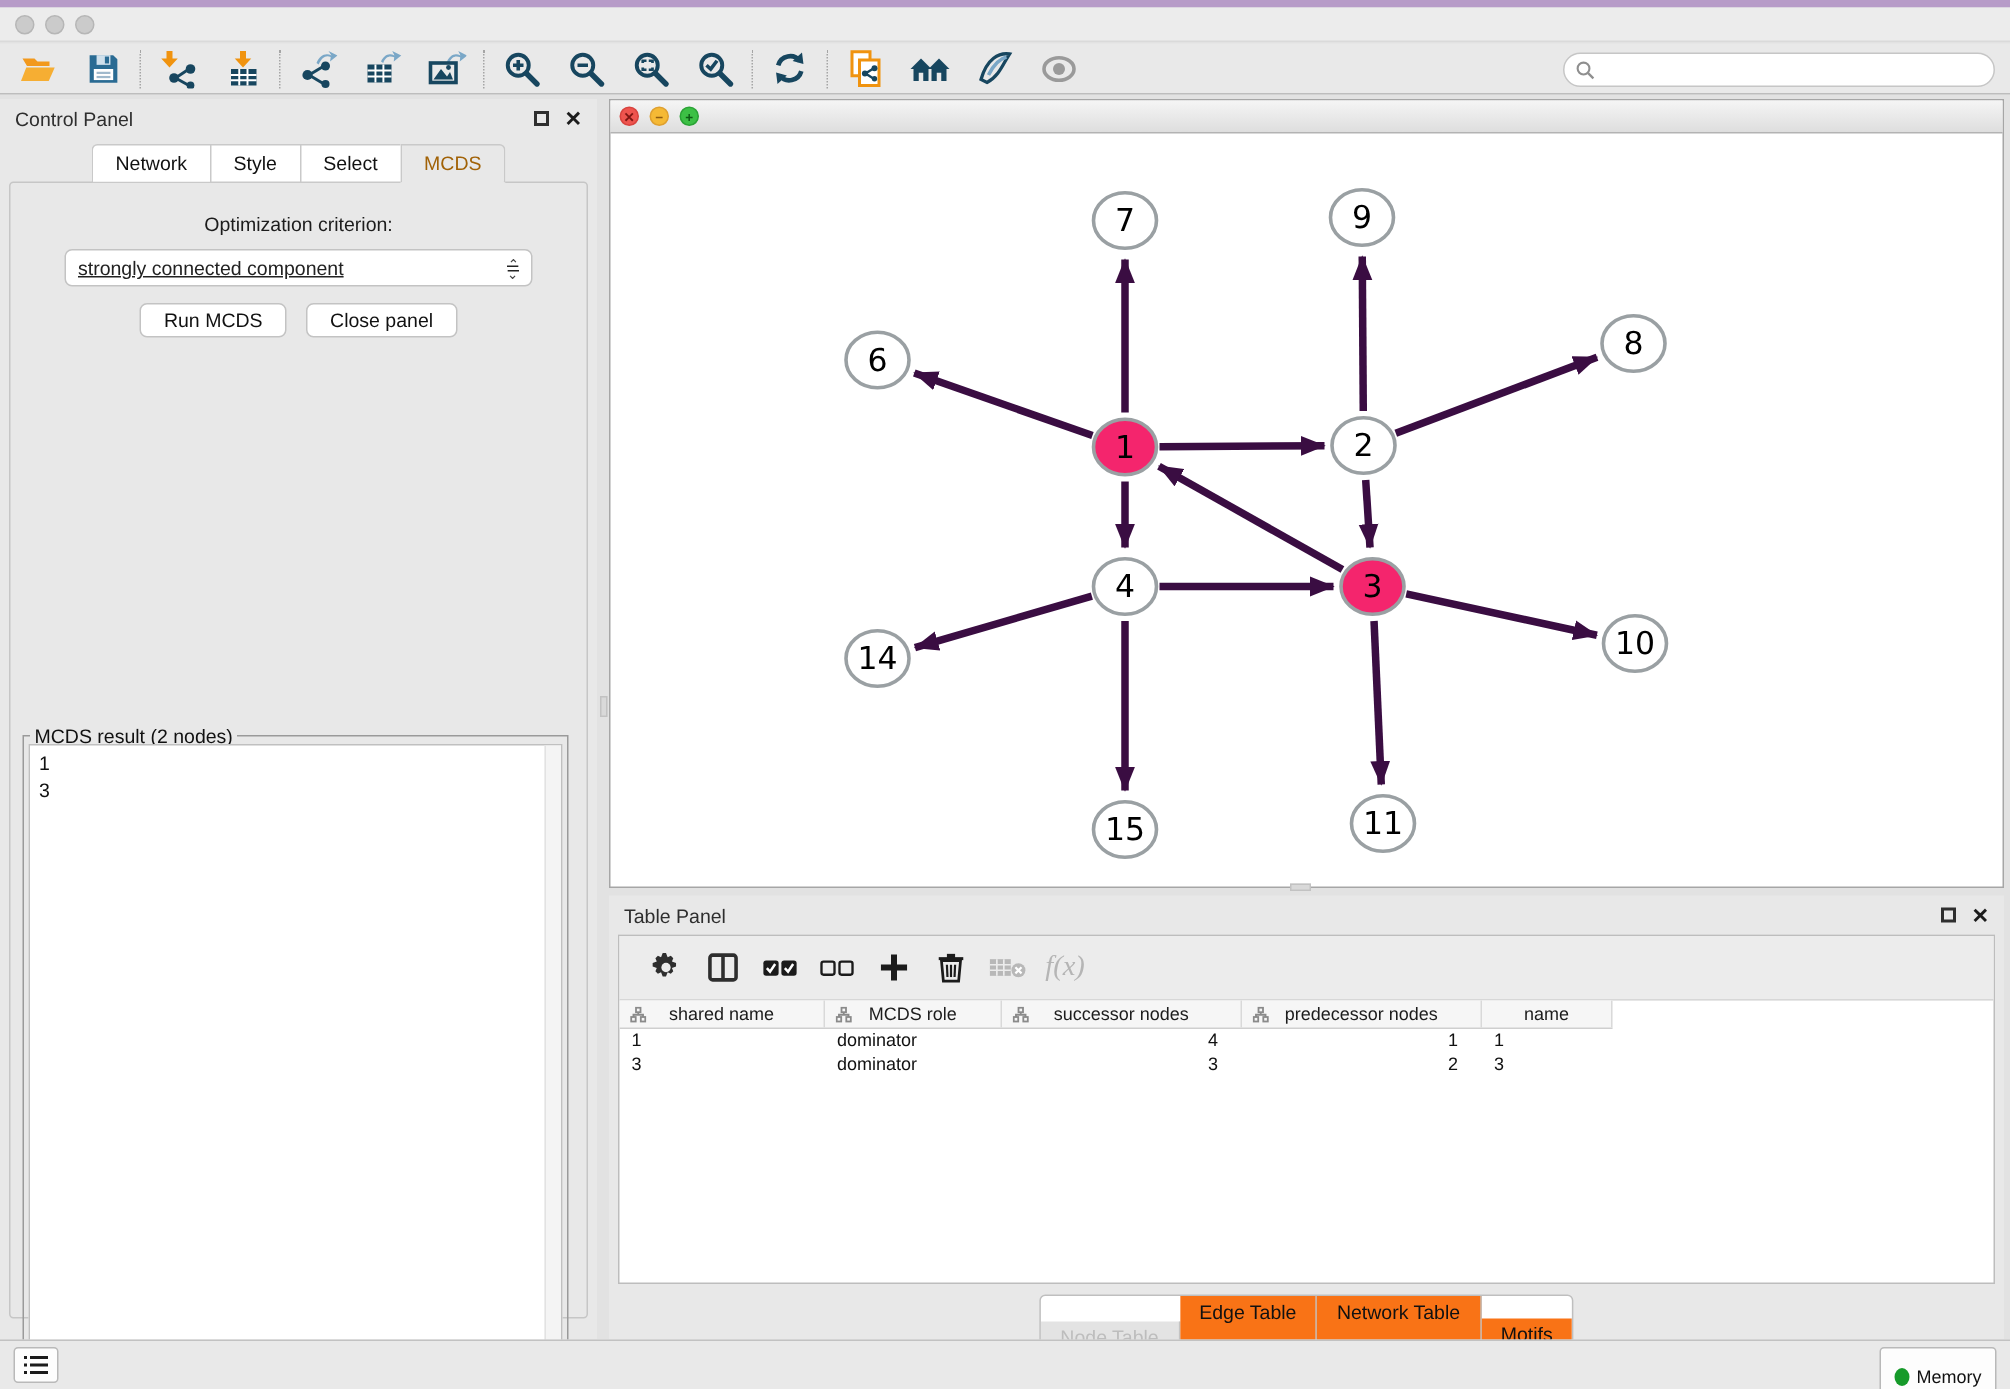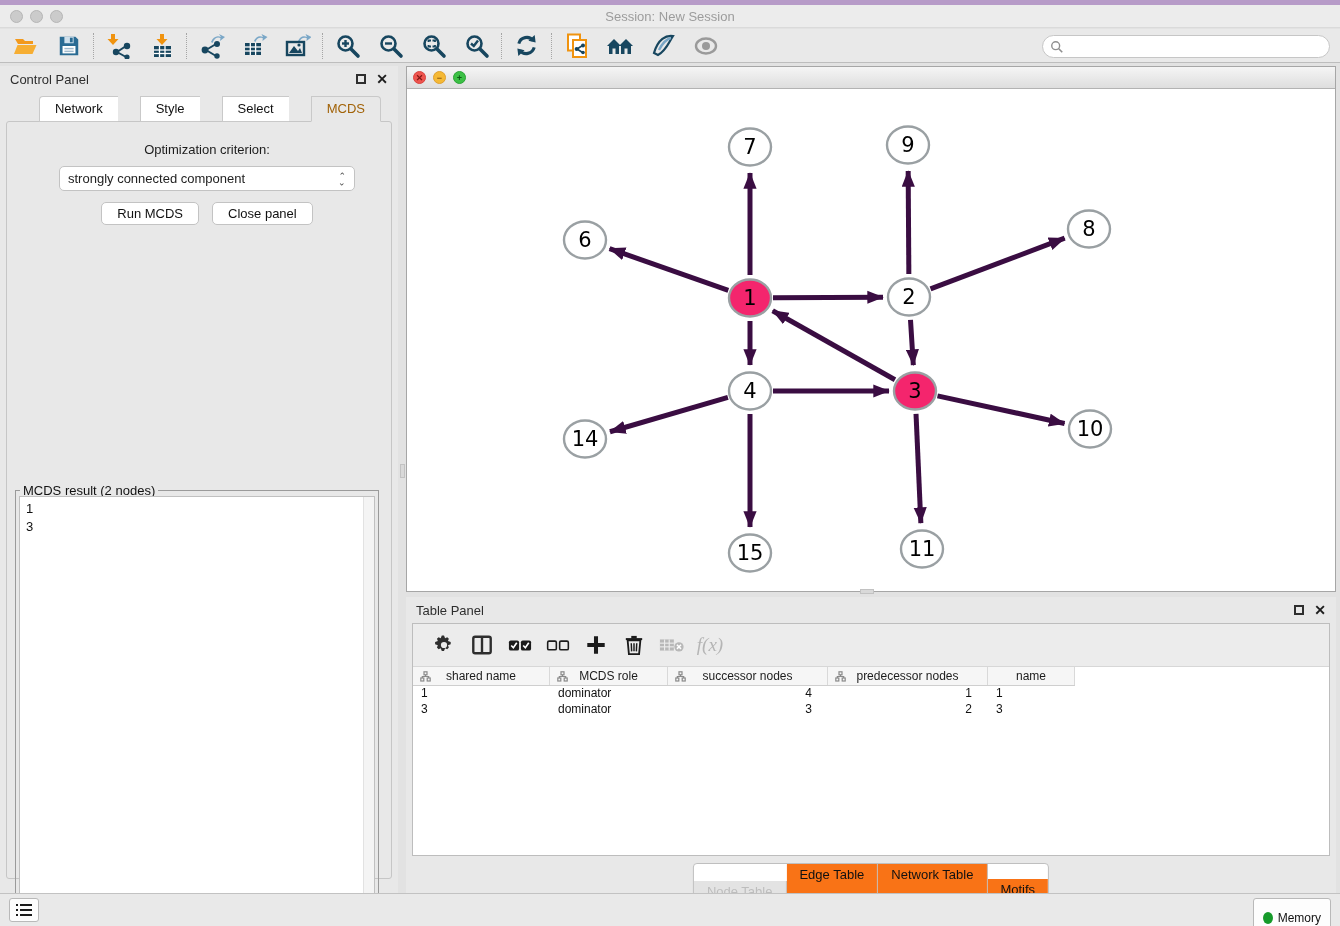--- a/index.html
+++ b/index.html
@@ -18,27 +18,27 @@
   .tb-sep { width:1px; height:26px; border-left:1px dotted #a5a5a5; margin:0 3px; }
   .search-field { position:absolute; right:10px; top:6px; width:288px; height:23px; background:#fff; border:1px solid #c6c6c6; border-radius:12px; display:flex; align-items:center; padding-left:7px; }
 
   
   .control-panel { position:absolute; left:0; top:66px; width:398px; height:827px; background:#e8e8e8; }
   .panel-header { height:26px; display:flex; align-items:center; padding:0 10px; font-size:13px; color:#2e2e2e; }
   .panel-header .spacer { flex:1; }
   .float-ic { width:10px; height:10px; border:2px solid #2e2e2e; margin-right:10px; }
   .close-ic { font-size:14px; font-weight:bold; color:#1c1c1c; }
   .cp-tabs { position:absolute; left:0; top:30px; width:100%; display:flex; justify-content:center; z-index:2; }
-  .tab { font-size:13px; padding:4px 15px 5px; background:#fff; border:1px solid #c9c9c9; border-right:none; color:#111;margin-left:22px; }
+  .tab { font-size:13px; padding:4px 15px 5px; background:#fff; border:1px solid #c9c9c9; border-right:none; color:#111; }
   .tab:first-child { border-radius:4px 0 0 0; }
   .tab:last-child { border-right:1px solid #c9c9c9; border-radius:0 4px 0 0; }
   .tab.active { background:#e8e8e8; color:#a16207; border-bottom:1px solid #e8e8e8; }
-  .cp-content { position:absolute; left:6px; right:6px; top:55px; bottom:14px; background:#e8e8e8; border:1px solid #c6c6c6; border-radius:3px;padding-left:16px; }
+  .cp-content { position:absolute; left:6px; right:6px; top:55px; bottom:14px; background:#e8e8e8; border:1px solid #c6c6c6; border-radius:3px; }
   .opt-label { margin-top:20px; text-align:center; font-size:13px; color:#1c1c1c; }
-  .criterion-select { margin:9px 36px 0; height:25px; background:#fff; border:1px solid #c3c3c3; border-radius:5px; display:flex; align-items:center; padding:0 8px; font-size:13px; }
+  .criterion-select { margin:9px 36px 0; height:25px; background:#fff; border:1px solid #c3c3c3; border-radius:5px; display:flex; align-items:center; padding:0 8px; font-size:13px;text-decoration:underline; }
   .criterion-select .val { flex:1; }
   .stepper { display:flex; flex-direction:column; align-items:center; line-height:6px; font-size:9px; color:#444; }
   .btn-row { display:flex; justify-content:center; gap:13px; margin-top:11px; }
   .push-btn { background:#fff; border:1px solid #c3c3c3; border-radius:5px; padding:3px 15px; font-size:13px; color:#111; }
   .result-group { position:absolute; left:8px; right:12px; top:368px; height:428px; border:1px solid #9a9a9a; }
   .result-legend { position:absolute; top:-8px; left:4px; background:#e8e8e8; padding:0 3px; font-size:13px; color:#111; }
   .result-box { position:absolute; left:3px; right:3px; top:5px; bottom:3px; background:#fff; border:1px solid #c0c0c0; }
   .result-text { white-space:pre-line; font-size:13px; padding:3px 6px; line-height:1.35; color:#111; }
   .vscroll { position:absolute; right:0; top:0; bottom:0; width:11px; background:#f4f4f4; border-left:1px solid #e2e2e2; }
 
@@ -83,21 +83,20 @@
 </head>
 <body>
 
 <div class="top-strip"></div>
 <div class="titlebar">
   <div class="tl-group">
     <span class="tl"></span>
     <span class="tl"></span>
     <span class="tl"></span>
   </div>
-  <div class="win-title">Session: New Session</div>
 </div>
 
 <div class="toolbar">
   <div class="tb-btn">
     <svg width="26" height="26" viewBox="0 0 26 26">
         <path d="M2 6h8l2 2h8v3H5z" fill="#f2991d"></path>
         <path d="M4.5 12h19l-4 9H1z" fill="#f6ae33"></path>
       </svg>
   </div>
   <div class="tb-btn">

